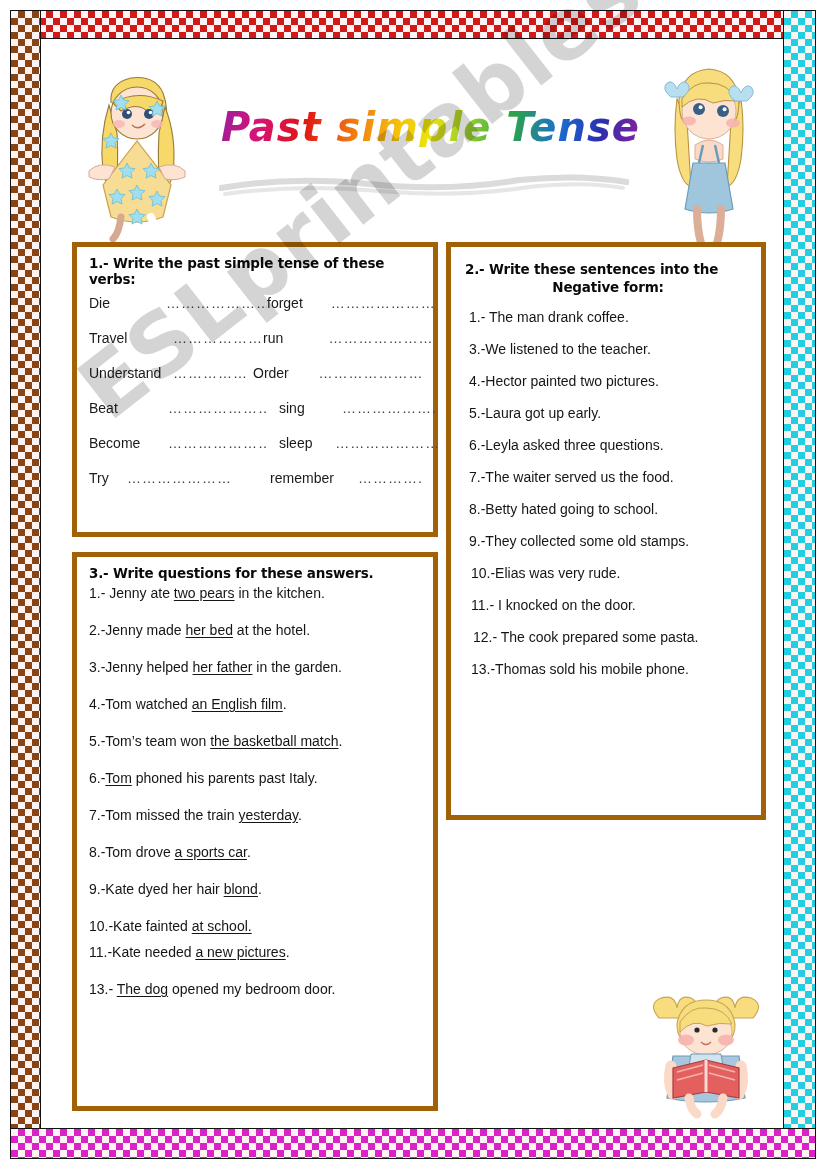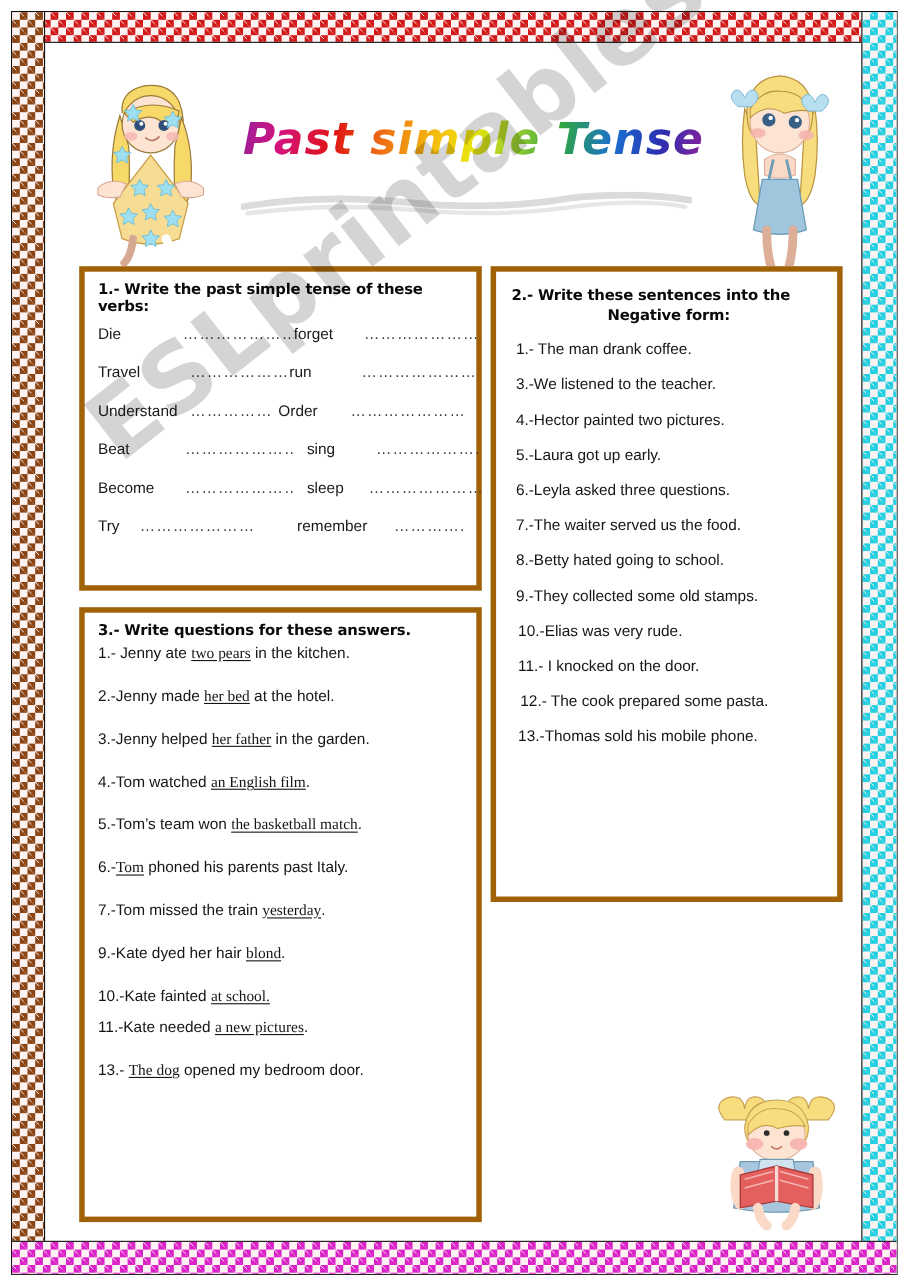--- a/index.html
+++ b/index.html
@@ -76,21 +76,21 @@
   .vcell.right{width:170px;}
   .vword{font-family:"Liberation Sans", sans-serif;font-size:14px;color:#1a1a1a;
          white-space:nowrap;}
   .dots{font-family:"Liberation Sans", sans-serif;font-size:14px;color:#3a3a3a;
         letter-spacing:1px;white-space:nowrap;overflow:hidden;}
 
   
   .slist{list-style:none;margin:0;padding:0;}
   .sitem{font-family:"Liberation Sans", sans-serif;font-size:14px;color:#151515;
          white-space:nowrap;}
-  .sitem u{text-decoration:underline;text-underline-offset:2px;font-family:Liberation Serif, serif;}
+  .sitem u{text-decoration:underline;text-underline-offset:2px;}
 
   
   .wm{position:absolute;left:60px;top:360px;width:700px;height:600px;
       pointer-events:none;z-index:5;}
   .wm span{
     display:block;
     font-family:"DejaVu Sans", sans-serif;
     font-size:86px;font-weight:bold;color:rgba(0,0,0,.17);
     transform:rotate(-38deg);transform-origin:left top;
     white-space:nowrap;letter-spacing:1px;
@@ -274,20 +274,21 @@
         <div style="padding:8px 8px 0 12px;">
           <div class="htitle">3.- Write questions for these answers.</div>
           <ul class="slist" style="margin-top:4px;">
             <li class="sitem" style="margin:0 0 21px 0"><span>1.- Jenny ate </span><u>two pears</u><span> in the kitchen.</span></li>
             <li class="sitem" style="margin:0 0 21px 0"><span>2.-Jenny made </span><u>her bed</u><span> at the hotel.</span></li>
             <li class="sitem" style="margin:0 0 21px 0"><span>3.-Jenny  helped </span><u>her father</u><span> in the garden.</span></li>
             <li class="sitem" style="margin:0 0 21px 0"><span>4.-Tom watched </span><u>an English film</u><span>.</span></li>
             <li class="sitem" style="margin:0 0 21px 0"><span>5.-Tom’s team won </span><u>the basketball match</u><span>.</span></li>
             <li class="sitem" style="margin:0 0 21px 0"><span>6.-</span><u>Tom</u><span> phoned his parents past Italy.</span></li>
             <li class="sitem" style="margin:0 0 21px 0"><span>7.-Tom missed the train </span><u>yesterday</u><span>.</span></li>
+            <li class="sitem" style="margin:0 0 21px 0"><span>8.-Tom drove </span><u>a sports car</u><span>.</span></li>
             <li class="sitem" style="margin:0 0 21px 0"><span>9.-Kate dyed her hair </span><u>blond</u><span>.</span></li>
             <li class="sitem" style="margin:0 0 10px 0"><span>10.-Kate fainted </span><u>at school.</u><span></span></li>
             <li class="sitem" style="margin:0 0 21px 0"><span>11.-Kate needed </span><u>a new pictures</u><span>.</span></li>
             <li class="sitem" style="margin:0"><span>13.- </span><u>The dog</u><span> opened my bedroom door.</span></li>
           </ul>
         </div>
       </div>
 
       <div class="kid" style="left:600px;top:955px;">
         <svg width="130" height="125" viewBox="0 0 130 125">

